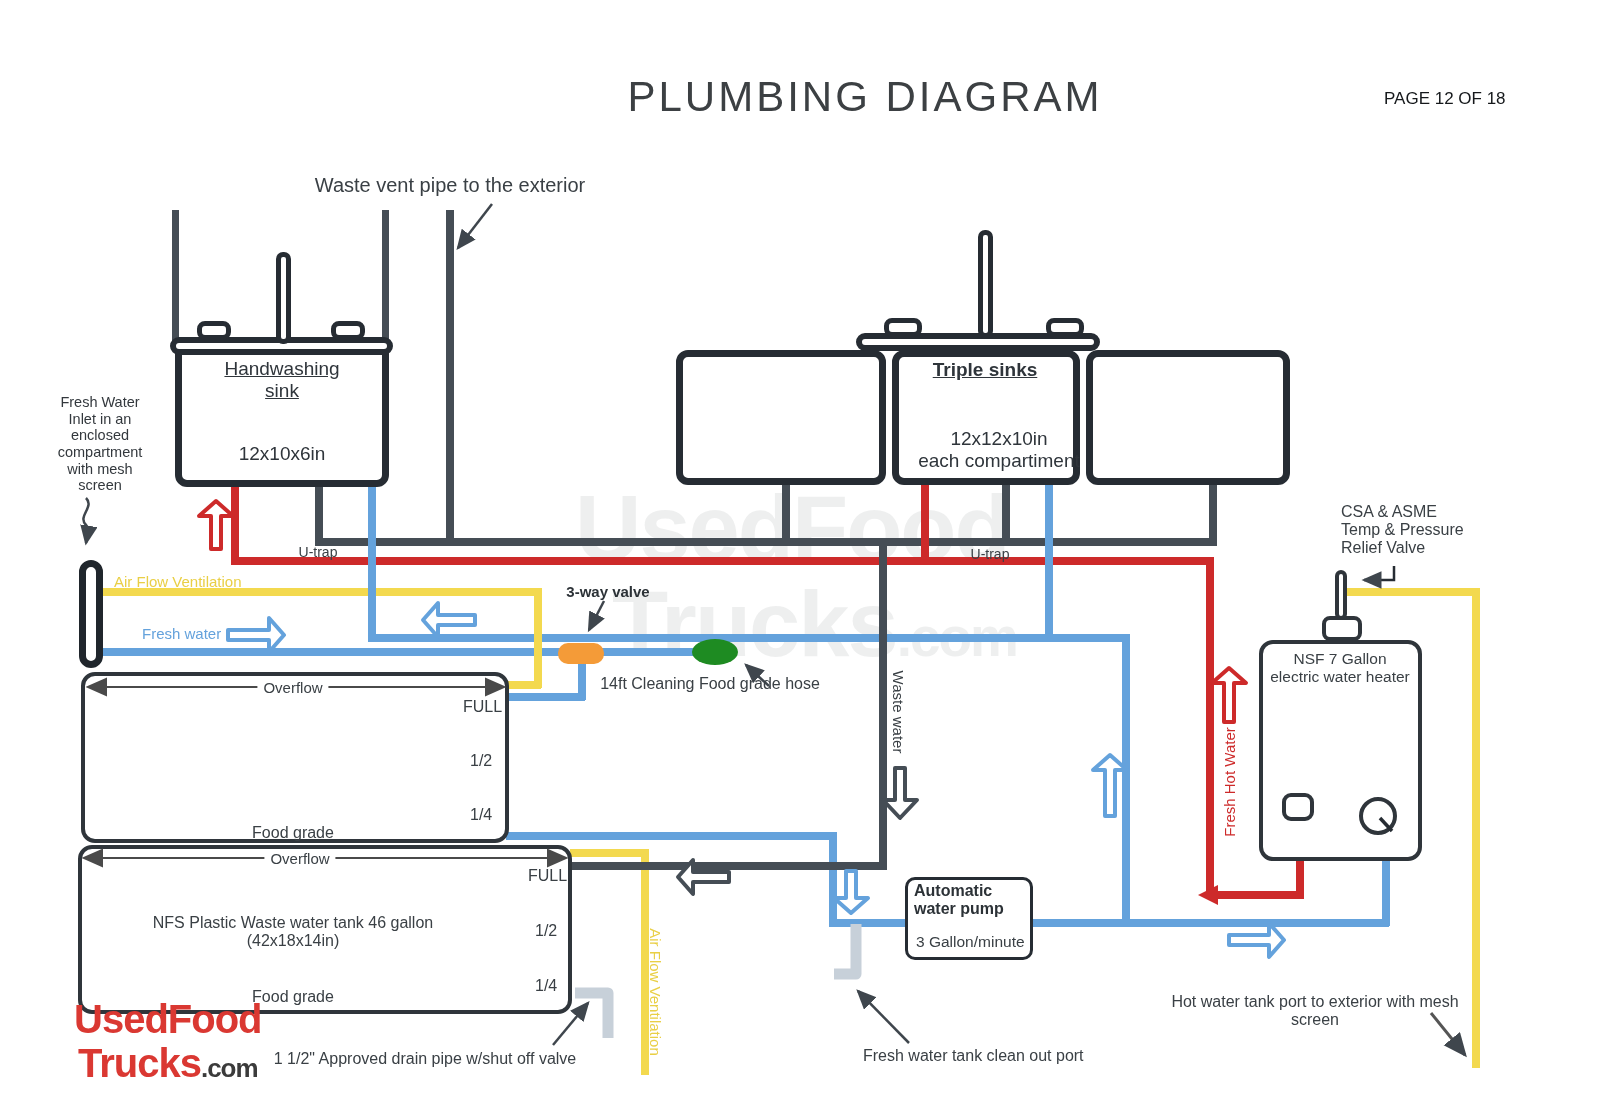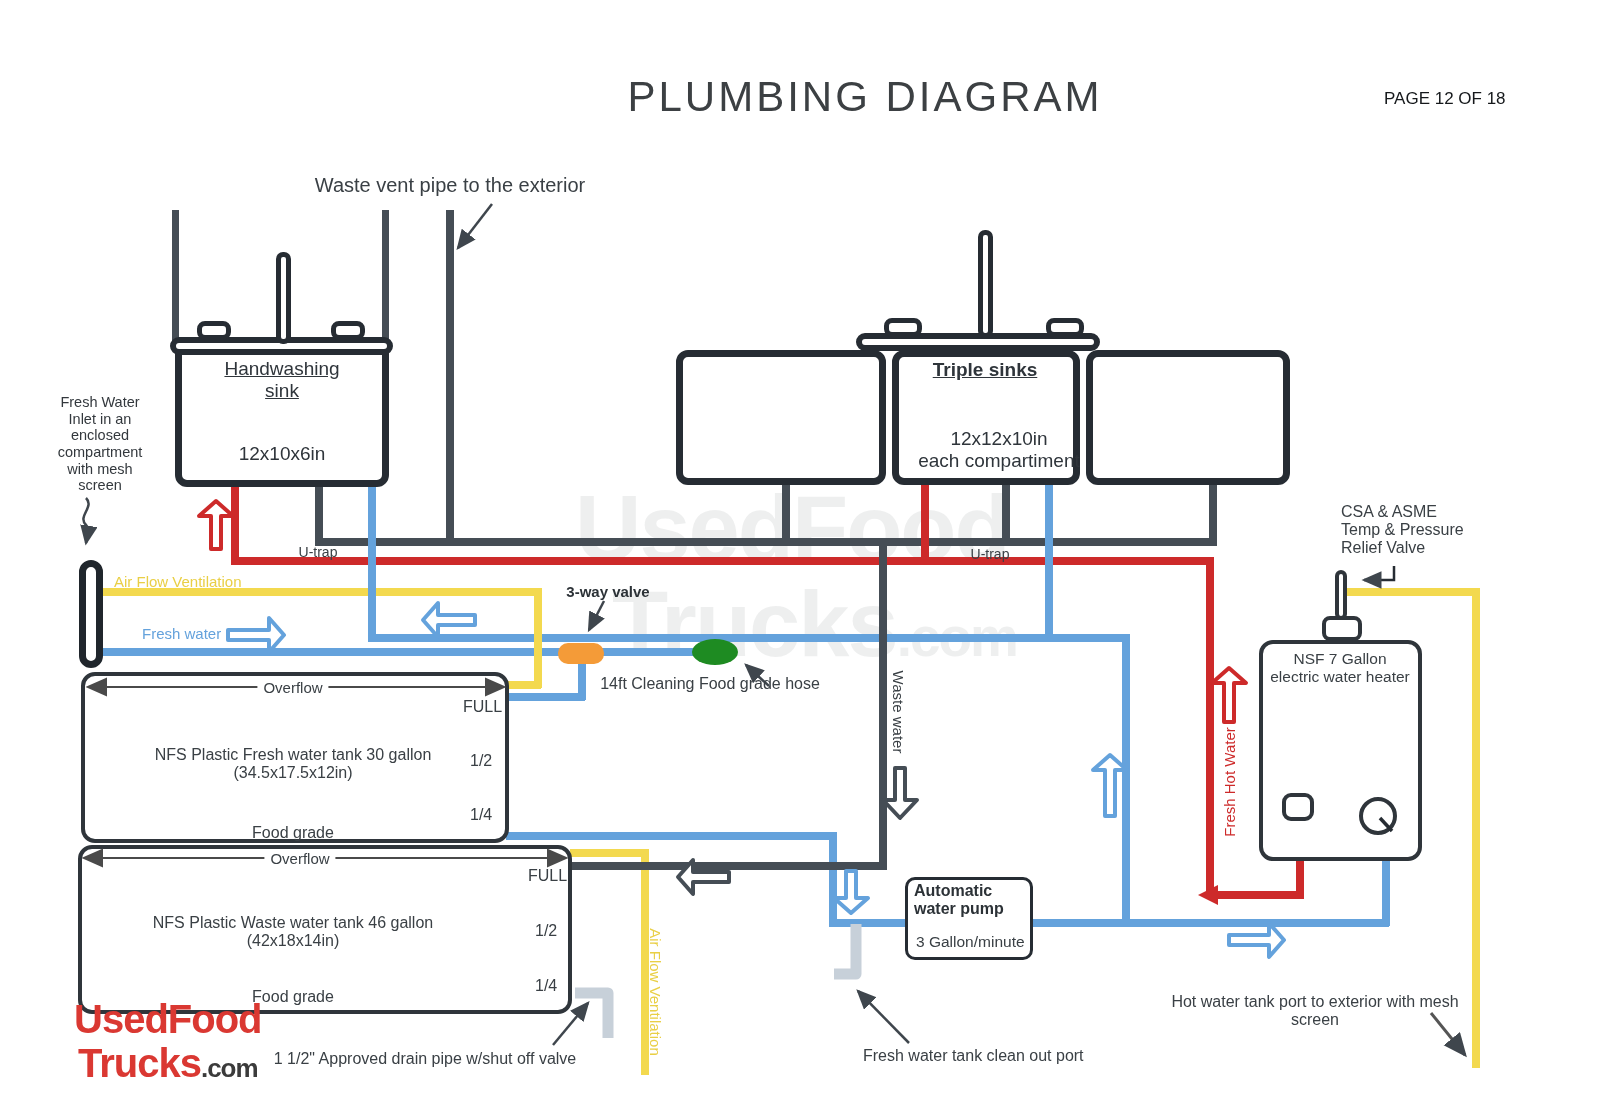--- a/index.html
+++ b/index.html
@@ -183,24 +183,20 @@
   <div class="lb ctr u" style="left:985px;top:359px;font-size:19px;font-weight:600;color:#2f353b;">Triple sinks</div>
   <div class="lb ctr" style="left:985px;top:428px;font-size:19px;color:#2f353b;margin-left:14px;">
     <div>12x12x10in</div>
       <div>each compartiment</div>
   </div>
 
   <div class="lb ctr" style="left:293px;top:679px;font-size:15px;background:#fff;padding:0 6px;">Overflow</div>
   <div class="lb" style="left:463px;top:698px;font-size:16px;">FULL</div>
   <div class="lb" style="left:470px;top:752px;font-size:16px;">1/2</div>
   <div class="lb" style="left:470px;top:806px;font-size:16px;">1/4</div>
-  <div class="lb ctr" style="left:293px;top:746px;font-size:16px;">
-    <div>NFS Plastic Fresh water tank 30 gallon</div>
-      <div>(34.5x17.5x12in)</div>
-  </div>
   <div class="lb ctr" style="left:293px;top:824px;font-size:16px;">Food grade</div>
 
   <div class="lb ctr" style="left:300px;top:850px;font-size:15px;background:#fff;padding:0 6px;">Overflow</div>
   <div class="lb" style="left:528px;top:867px;font-size:16px;">FULL</div>
   <div class="lb" style="left:535px;top:922px;font-size:16px;">1/2</div>
   <div class="lb" style="left:535px;top:977px;font-size:16px;">1/4</div>
   <div class="lb ctr" style="left:293px;top:914px;font-size:16px;">
     <div>NFS Plastic Waste water tank 46 gallon</div>
       <div>(42x18x14in)</div>
   </div>

